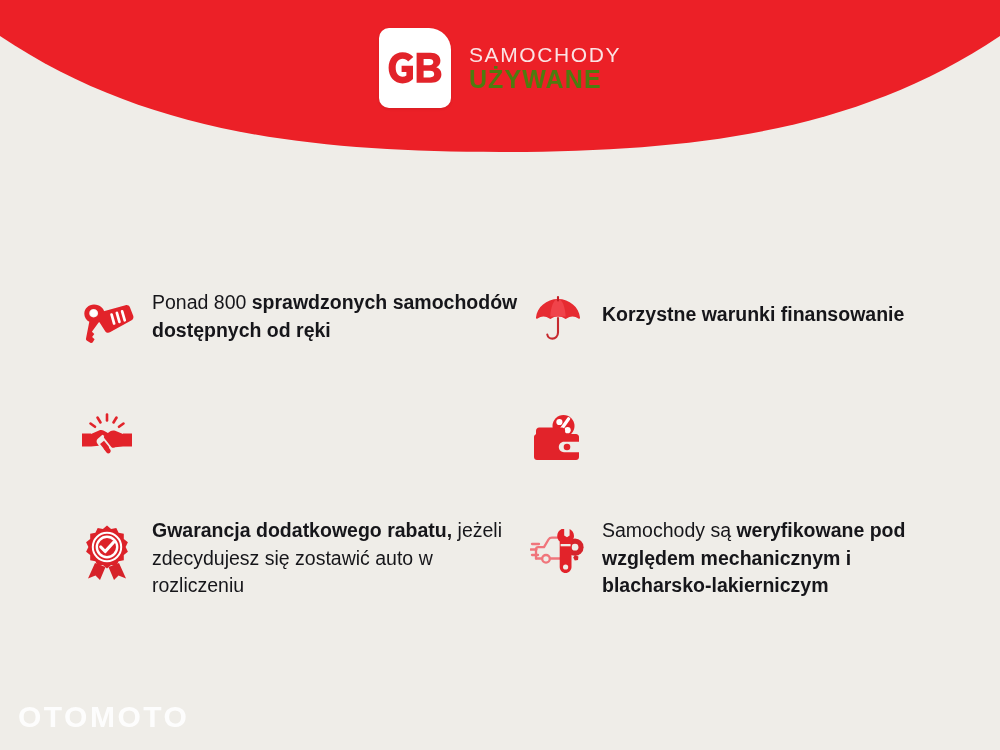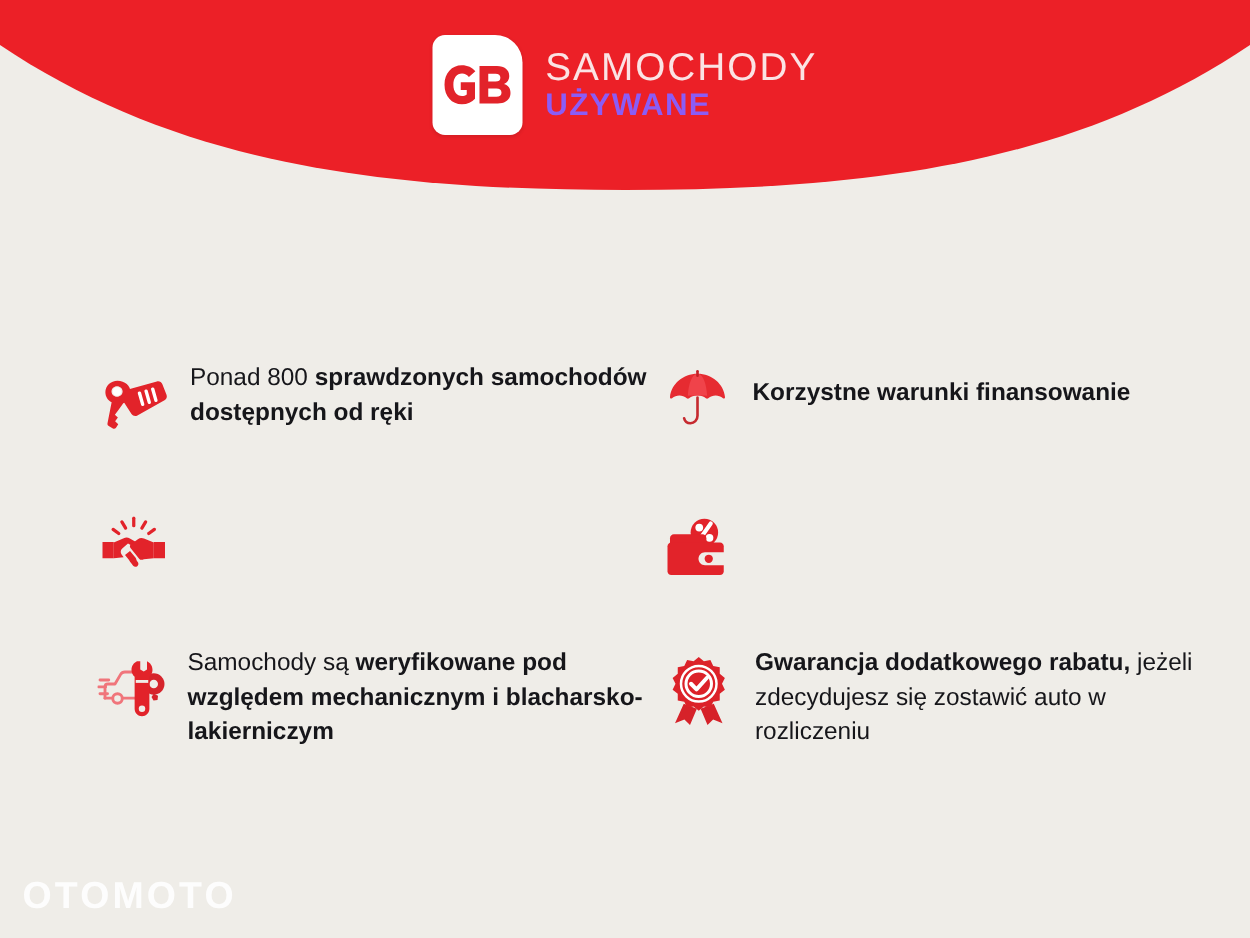--- a/index.html
+++ b/index.html
@@ -61,26 +61,26 @@
   .logo-tile svg { display:block; }
 
   .brand-lines {
     display: flex;
     flex-direction: column;
     justify-content: center;
     line-height: 1.06;
   }
   .brand-line-1 {
     color: #fbe3e4;
-    font-size: 31px;
+    font-size: 21px;
     letter-spacing: 1.6px;
     font-weight: 400;
   }
   .brand-line-2 {
-    color: #8b5cf6;
+    color: #4d7c0f;
     font-size: 25px;
     letter-spacing: 1.1px;
     font-weight: 700;
   }
 
   
   .benefits {
     position: absolute;
     top: 288px;
     left: 78px;
@@ -228,20 +228,35 @@
             <rect x="29.8" y="2.6" width="3.4" height="21.0" rx="1.7" transform="rotate(35 31.5 13.1)"></rect>
           </g>
           <path d="M4.0 17.5 C4.0 15.8 5.4 14.4 7.1 14.4 L30.0 14.4 C31.7 14.4 33.1 15.8 33.1 17.5 L33.1 22.5 L4.0 22.5 Z" fill="#e2232a"></path>
           <path d="M2.0 24.0 C2.0 22.4 3.3 21.0 5.0 21.0 L44.0 21.0 C45.7 21.0 47.0 22.4 47.0 24.0 L47.0 44.0 C47.0 45.7 45.7 47.0 44.0 47.0 L5.0 47.0 C3.3 47.0 2.0 45.7 2.0 44.0 Z" fill="#e2232a"></path>
           <path d="M32.0 28.8 L49.5 28.8 L49.5 39.2 L32.0 39.2 C29.1 39.2 26.8 36.9 26.8 34.0 C26.8 31.1 29.1 28.8 32.0 28.8 Z" fill="#efede8"></path>
           <circle cx="35.0" cy="34.0" r="3.3" fill="#e2232a"></circle>
         </svg>
       </div>
     </div>
 
+    <div class="benefit col-left l3">
+      <div class="benefit-icon">
+        <svg width="52" height="56" viewBox="0 0 52 56" xmlns="http://www.w3.org/2000/svg">
+          <path d="M14.0 38.0 L7.0 53.5 L14.5 50.5 L19.0 55.0 L24.5 42.0 Z" fill="#d62229"></path>
+          <path d="M38.0 38.0 L45.0 53.5 L37.5 50.5 L33.0 55.0 L27.5 42.0 Z" fill="#d62229"></path>
+          <path d="M26 0.5 L30.1 3.9 L35.3 3.0 L37.6 7.7 L42.8 8.7 L42.8 14.0 L46.9 17.3 L44.6 22.0 L46.9 26.7 L42.8 30.0 L42.8 35.3 L37.6 36.3 L35.3 41.0 L30.1 40.1 L26 43.5 L21.9 40.1 L16.7 41.0 L14.4 36.3 L9.2 35.3 L9.2 30.0 L5.1 26.7 L7.4 22.0 L5.1 17.3 L9.2 14.0 L9.2 8.7 L14.4 7.7 L16.7 3.0 L21.9 3.9 Z" fill="#dc2229"></path>
+          <circle cx="26" cy="22" r="15.0" fill="#dc2229"></circle>
+          <circle cx="26" cy="22" r="14.2" fill="none" stroke="#ffffff" stroke-width="2.0"></circle>
+          <circle cx="26" cy="22" r="10.2" fill="none" stroke="#ffffff" stroke-width="2.4"></circle>
+          <path d="M19.8 22.0 L24.2 26.5 L32.6 17.2" fill="none" stroke="#ffffff" stroke-width="3.2" stroke-linecap="round" stroke-linejoin="round"></path>
+        </svg>
+      </div>
+      <div class="benefit-text"><span></span><b>Gwarancja dodatkowego rabatu,</b><span> jeżeli zdecydujesz się zostawić auto w rozliczeniu</span></div>
+    </div>
+
     <div class="benefit col-right r3">
       <div class="benefit-icon">
         <svg width="56" height="48" viewBox="0 0 56 48" xmlns="http://www.w3.org/2000/svg">
 
           <g fill="none" stroke="#f0757b" stroke-width="2.3" stroke-linecap="round" stroke-linejoin="round">
             <path d="M6.0 31.5 L6.0 22.5 C6.0 21.2 7.0 20.2 8.3 20.2 L14.0 20.2 L18.5 12.5 C19.2 11.3 20.5 10.6 21.9 10.6 L31.0 10.6 C32.6 10.6 33.9 11.8 34.0 13.4 L34.6 20.2"></path>
             <path d="M6.0 31.5 L12.0 31.5"></path>
             <path d="M20.0 31.5 L32.0 31.5"></path>
             <circle cx="16.0" cy="31.8" r="3.8"></circle>
             <line x1="2.0" y1="17.0" x2="9.0" y2="17.0"></line>
@@ -262,32 +277,17 @@
           <g fill="#e2232a">
             <path d="M31.6 2.0 C29.0 3.2 27.2 5.8 27.2 8.9 C27.2 11.1 28.2 13.1 29.7 14.4 L29.7 40.0 C29.7 43.3 32.3 46.0 35.6 46.0 C38.8 46.0 41.5 43.3 41.5 40.0 L41.5 14.4 C43.0 13.1 44.0 11.1 44.0 8.9 C44.0 5.8 42.2 3.2 39.6 2.0 L39.6 8.6 L37.0 10.2 L34.2 8.6 L34.2 2.0 Z"></path>
           </g>
           <rect x="30.6" y="17.0" width="10.0" height="2.3" fill="#efede8"></rect>
           <circle cx="35.6" cy="40.0" r="2.6" fill="#efede8"></circle>
         </svg>
       </div>
       <div class="benefit-text"><span>Samochody są </span><b>weryfikowane pod względem mechanicznym i blacharsko-lakierniczym</b><span></span></div>
     </div>
 
-    <div class="benefit col-left l3">
-      <div class="benefit-icon">
-        <svg width="52" height="56" viewBox="0 0 52 56" xmlns="http://www.w3.org/2000/svg">
-          <path d="M14.0 38.0 L7.0 53.5 L14.5 50.5 L19.0 55.0 L24.5 42.0 Z" fill="#d62229"></path>
-          <path d="M38.0 38.0 L45.0 53.5 L37.5 50.5 L33.0 55.0 L27.5 42.0 Z" fill="#d62229"></path>
-          <path d="M26 0.5 L30.1 3.9 L35.3 3.0 L37.6 7.7 L42.8 8.7 L42.8 14.0 L46.9 17.3 L44.6 22.0 L46.9 26.7 L42.8 30.0 L42.8 35.3 L37.6 36.3 L35.3 41.0 L30.1 40.1 L26 43.5 L21.9 40.1 L16.7 41.0 L14.4 36.3 L9.2 35.3 L9.2 30.0 L5.1 26.7 L7.4 22.0 L5.1 17.3 L9.2 14.0 L9.2 8.7 L14.4 7.7 L16.7 3.0 L21.9 3.9 Z" fill="#dc2229"></path>
-          <circle cx="26" cy="22" r="15.0" fill="#dc2229"></circle>
-          <circle cx="26" cy="22" r="14.2" fill="none" stroke="#ffffff" stroke-width="2.0"></circle>
-          <circle cx="26" cy="22" r="10.2" fill="none" stroke="#ffffff" stroke-width="2.4"></circle>
-          <path d="M19.8 22.0 L24.2 26.5 L32.6 17.2" fill="none" stroke="#ffffff" stroke-width="3.2" stroke-linecap="round" stroke-linejoin="round"></path>
-        </svg>
-      </div>
-      <div class="benefit-text"><span></span><b>Gwarancja dodatkowego rabatu,</b><span> jeżeli zdecydujesz się zostawić auto w rozliczeniu</span></div>
-    </div>
-
   </div>
 
   <div class="watermark">OTOMOTO</div>
 
 </div>
 
 </body></html>

